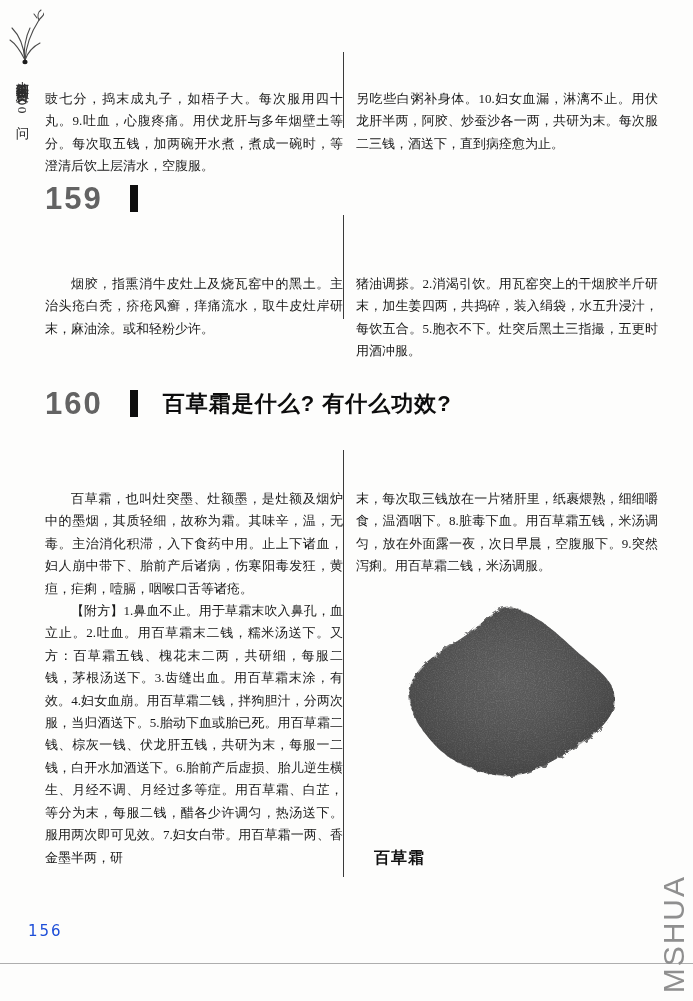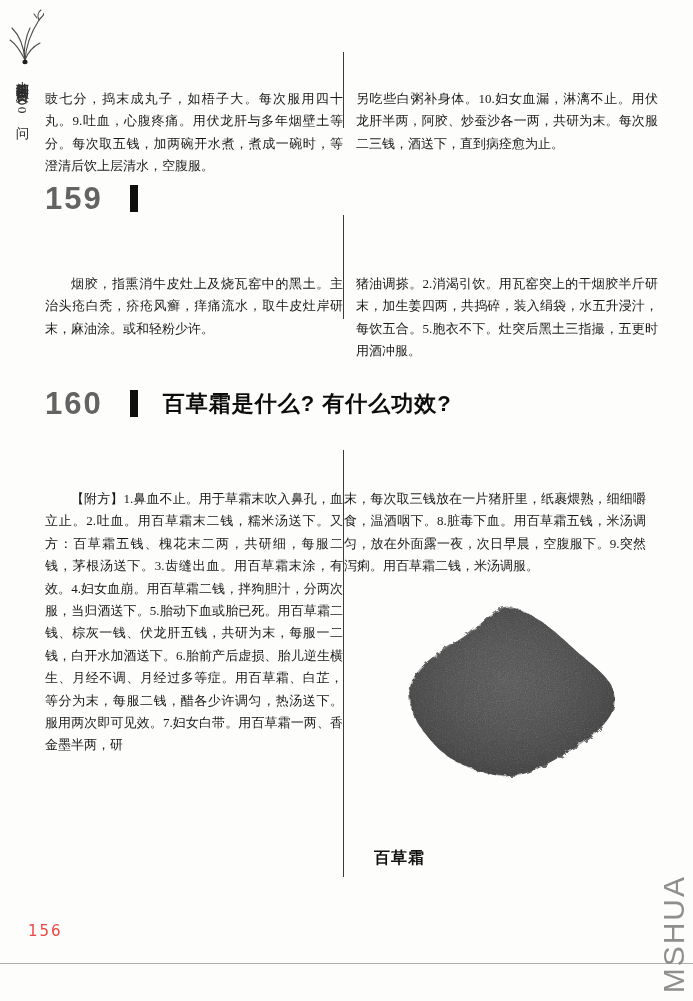--- a/index.html
+++ b/index.html
@@ -46,21 +46,21 @@
   .figure-caption{
     position:absolute;left:374px;top:848px;
     font-size:16px;font-weight:bold;color:#111;
     font-family:"Liberation Sans","DejaVu Sans",sans-serif;
     letter-spacing:1px;
   }
   
   .page-number{
     position:absolute;left:28px;top:922px;
     font-family:"DejaVu Sans","Liberation Sans",sans-serif;
-    font-size:15px;letter-spacing:2px;color:#ef4444;
+    font-size:15px;letter-spacing:2px;color:#1d4ed8;
   }
   .bottom-rule{position:absolute;left:0;top:963px;width:693px;height:1px;background:#aeaeae;}
   .watermark-vertical{
     position:absolute;right:2px;bottom:8px;
     writing-mode:vertical-rl;transform:rotate(180deg);
     font-family:"Liberation Sans","DejaVu Sans",sans-serif;
     font-size:30px;color:#8f8f8f;letter-spacing:2px;
   }
 </style>
 </head>
@@ -94,24 +94,25 @@
   </div>
 <div class="vrule" style="top:215px;height:104px;"></div>
 <div class="col cont" style="left:356px;top:233px;width:302px;">猪油调搽。2.消渴引饮。用瓦窑突上的干烟胶半斤研末，加生姜四两，共捣碎，装入绢袋，水五升浸汁，每饮五合。5.胞衣不下。灶突后黑土三指撮，五更时用酒冲服。</div>
 
 <div class="sec-header" style="top:388px;">
   <span class="sec-num">160</span>
   <span class="sec-bar"></span>
   <span class="sec-title">百草霜是什么? 有什么功效?</span>
 </div>
 <div class="col" style="left:45px;top:448px;width:298px;">
+    <p>百草霜，也叫灶突墨、灶额墨，是灶额及烟炉中的墨烟，其质轻细，故称为霜。其味辛，温，无毒。主治消化积滞，入下食药中用。止上下诸血，妇人崩中带下、胎前产后诸病，伤寒阳毒发狂，黄疸，疟痢，噎膈，咽喉口舌等诸疮。</p>
     <p>【附方】1.鼻血不止。用于草霜末吹入鼻孔，血立止。2.吐血。用百草霜末二钱，糯米汤送下。又方：百草霜五钱、槐花末二两，共研细，每服二钱，茅根汤送下。3.齿缝出血。用百草霜末涂，有效。4.妇女血崩。用百草霜二钱，拌狗胆汁，分两次服，当归酒送下。5.胎动下血或胎已死。用百草霜二钱、棕灰一钱、伏龙肝五钱，共研为末，每服一二钱，白开水加酒送下。6.胎前产后虚损、胎儿逆生横生、月经不调、月经过多等症。用百草霜、白芷，等分为末，每服二钱，醋各少许调匀，热汤送下。服用两次即可见效。7.妇女白带。用百草霜一两、香金墨半两，研</p>
   </div>
 <div class="vrule" style="top:450px;height:427px;"></div>
-<div class="col cont" style="left:344px;top:448px;width:302px;">末，每次取三钱放在一片猪肝里，纸裹煨熟，细细嚼食，温酒咽下。8.脏毒下血。用百草霜五钱，米汤调匀，放在外面露一夜，次日早晨，空腹服下。9.突然泻痢。用百草霜二钱，米汤调服。</div>
+<div class="col cont" style="left:356px;top:448px;width:302px;">末，每次取三钱放在一片猪肝里，纸裹煨熟，细细嚼食，温酒咽下。8.脏毒下血。用百草霜五钱，米汤调匀，放在外面露一夜，次日早晨，空腹服下。9.突然泻痢。用百草霜二钱，米汤调服。</div>
 
 <div class="figure-wrap">
   <svg width="238" height="212" viewBox="0 0 238 212">
     <defs>
       <radialGradient id="blobGrad" cx="48%" cy="44%" r="62%">
         <stop offset="0%" stop-color="#8d8d8d"></stop>
         <stop offset="40%" stop-color="#828282"></stop>
         <stop offset="75%" stop-color="#727272"></stop>
         <stop offset="100%" stop-color="#616161"></stop>
       </radialGradient>

